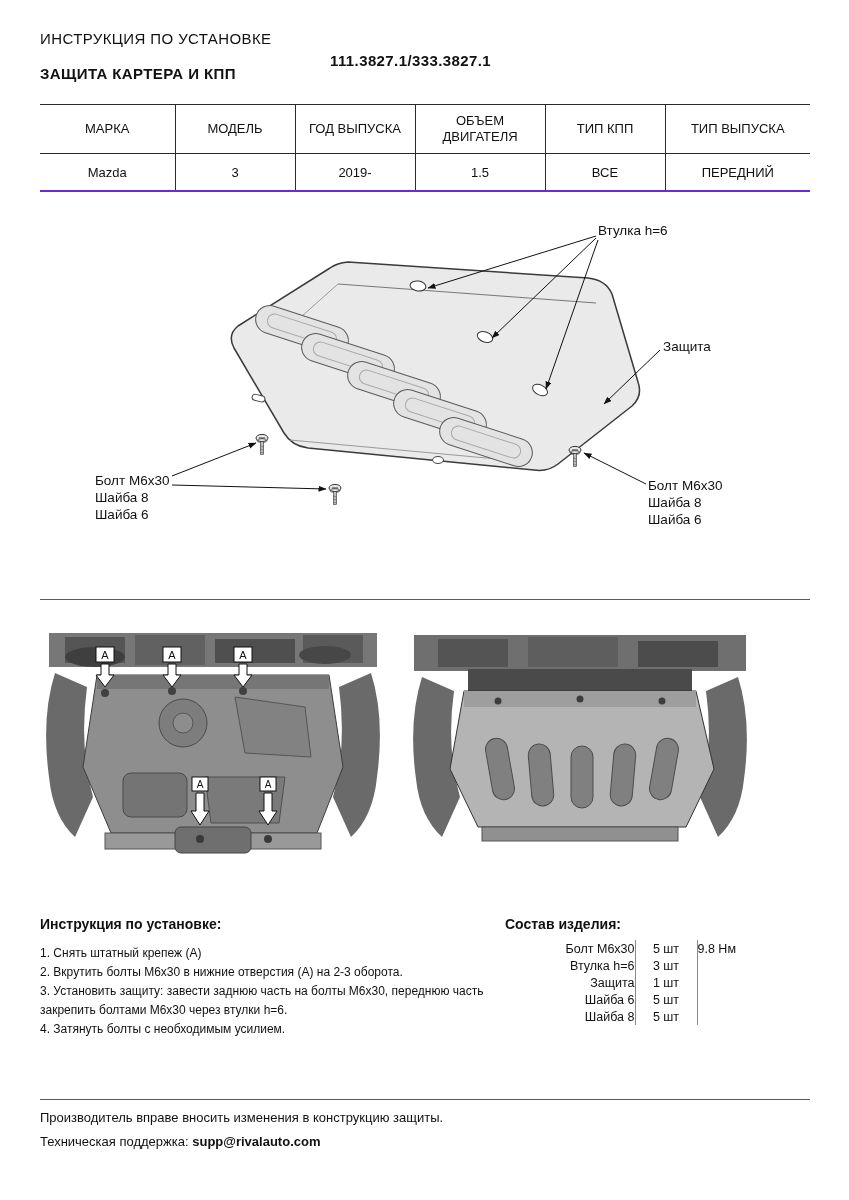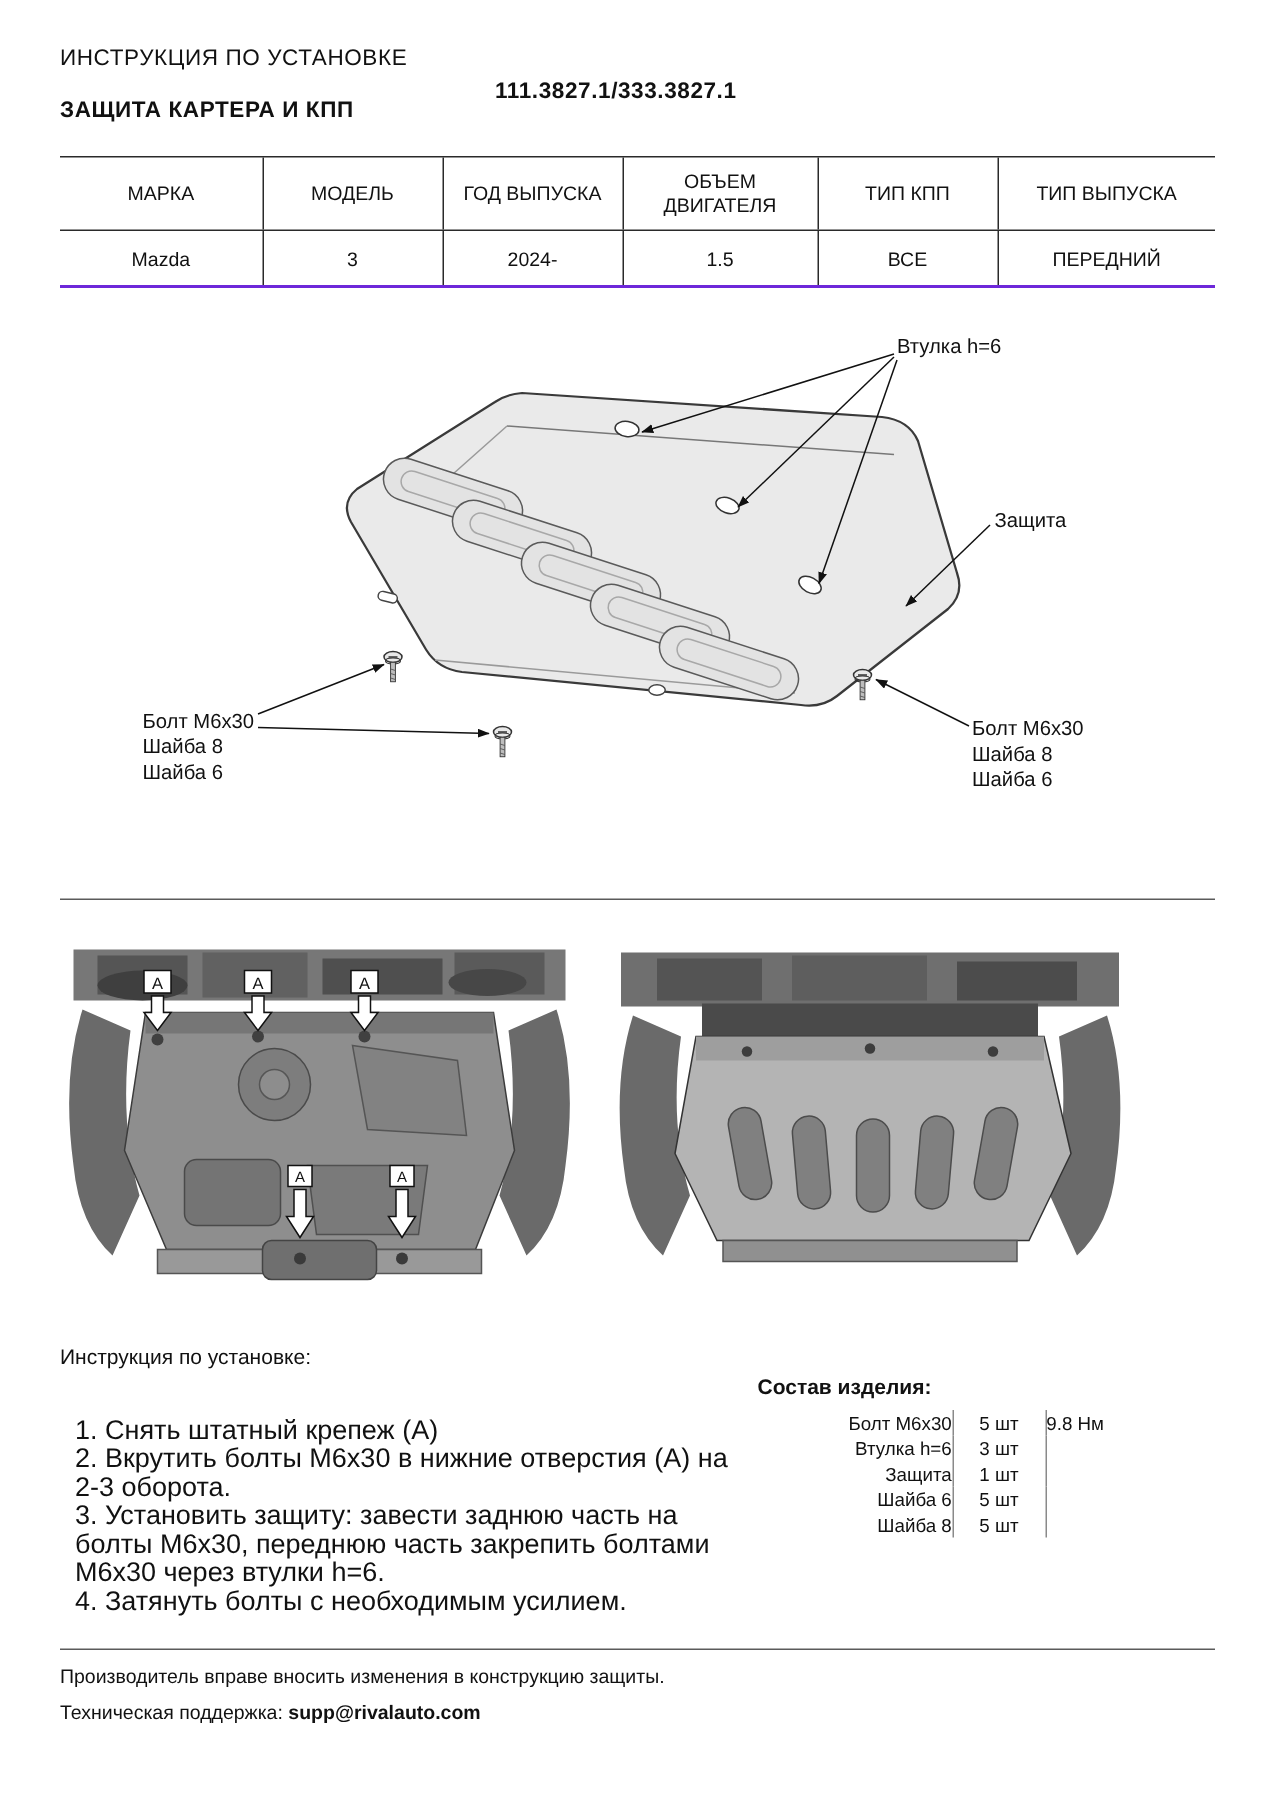--- a/index.html
+++ b/index.html
@@ -26,22 +26,22 @@
   
   .diagram-wrap { left:40px; top:192px; width:770px; height:395px; }
   .callout { position:absolute; font-size:13.5px; color:#111; line-height:17px; white-space:nowrap; }
 
   .divider { height:1px; background:#5a5a5a; }
 
   
   .photo { background:#fff; }
 
   
-  .inst-title { left:40px; top:896px; font-size:14px; font-weight:normal; }
-  .steps { left:40px; top:944px; width:455px; font-size:18px; line-height:19px;margin-left:10px; }
+  .inst-title { left:40px; top:916px; font-size:14px; font-weight:bold; }
+  .steps { left:40px; top:944px; width:455px; font-size:12px; line-height:19px; }
   .parts-title { left:505px; top:916px; font-size:14px; font-weight:bold; }
   .parts-table { position:absolute; left:490px; top:940px; width:320px; border-collapse:collapse; table-layout:fixed; }
   .parts-table th { font-weight:normal; font-size:13px; height:22px; text-align:center; vertical-align:middle;
                     border-top:1px solid #333; border-bottom:1px solid #333; background:#ededed; }
   .parts-table td { font-size:12.5px; height:17px; vertical-align:middle; padding:0; }
   .parts-table th + th, .parts-table td + td { border-left:1px solid #8a8a8a; }
   .col-name  { text-align:right; padding-right:10px; }
   .col-qty   { text-align:center; }
   .col-torq  { text-align:left; padding-left:12px; }
 
@@ -73,21 +73,21 @@
       <th>МАРКА</th>
       <th>МОДЕЛЬ</th>
       <th>ГОД ВЫПУСКА</th>
       <th>ОБЪЕМ ДВИГАТЕЛЯ</th>
       <th>ТИП КПП</th>
       <th>ТИП ВЫПУСКА</th>
     </tr>
     <tr>
       <td>Mazda</td>
       <td>3</td>
-      <td>2024-</td>
+      <td>2019-</td>
       <td>1.5</td>
       <td>ВСЕ</td>
       <td>ПЕРЕДНИЙ</td>
     </tr>
   </tbody>
     </table>
 
   <div class="abs diagram-wrap">
     <svg width="770" height="395" viewBox="0 0 770 395">
       <defs>

